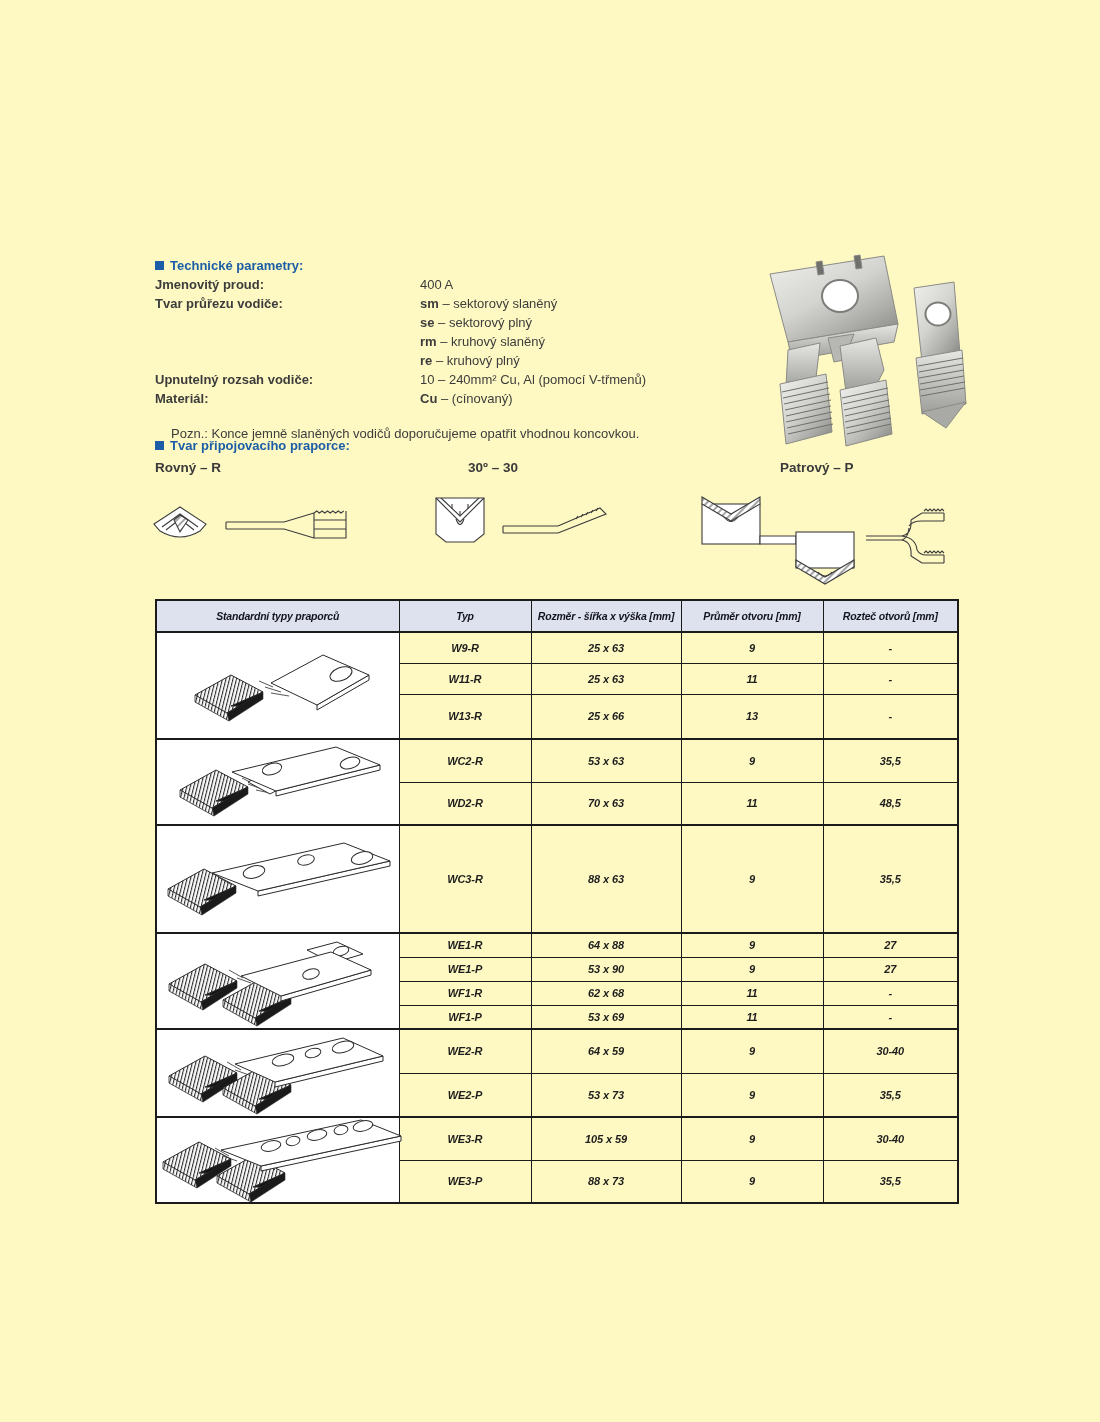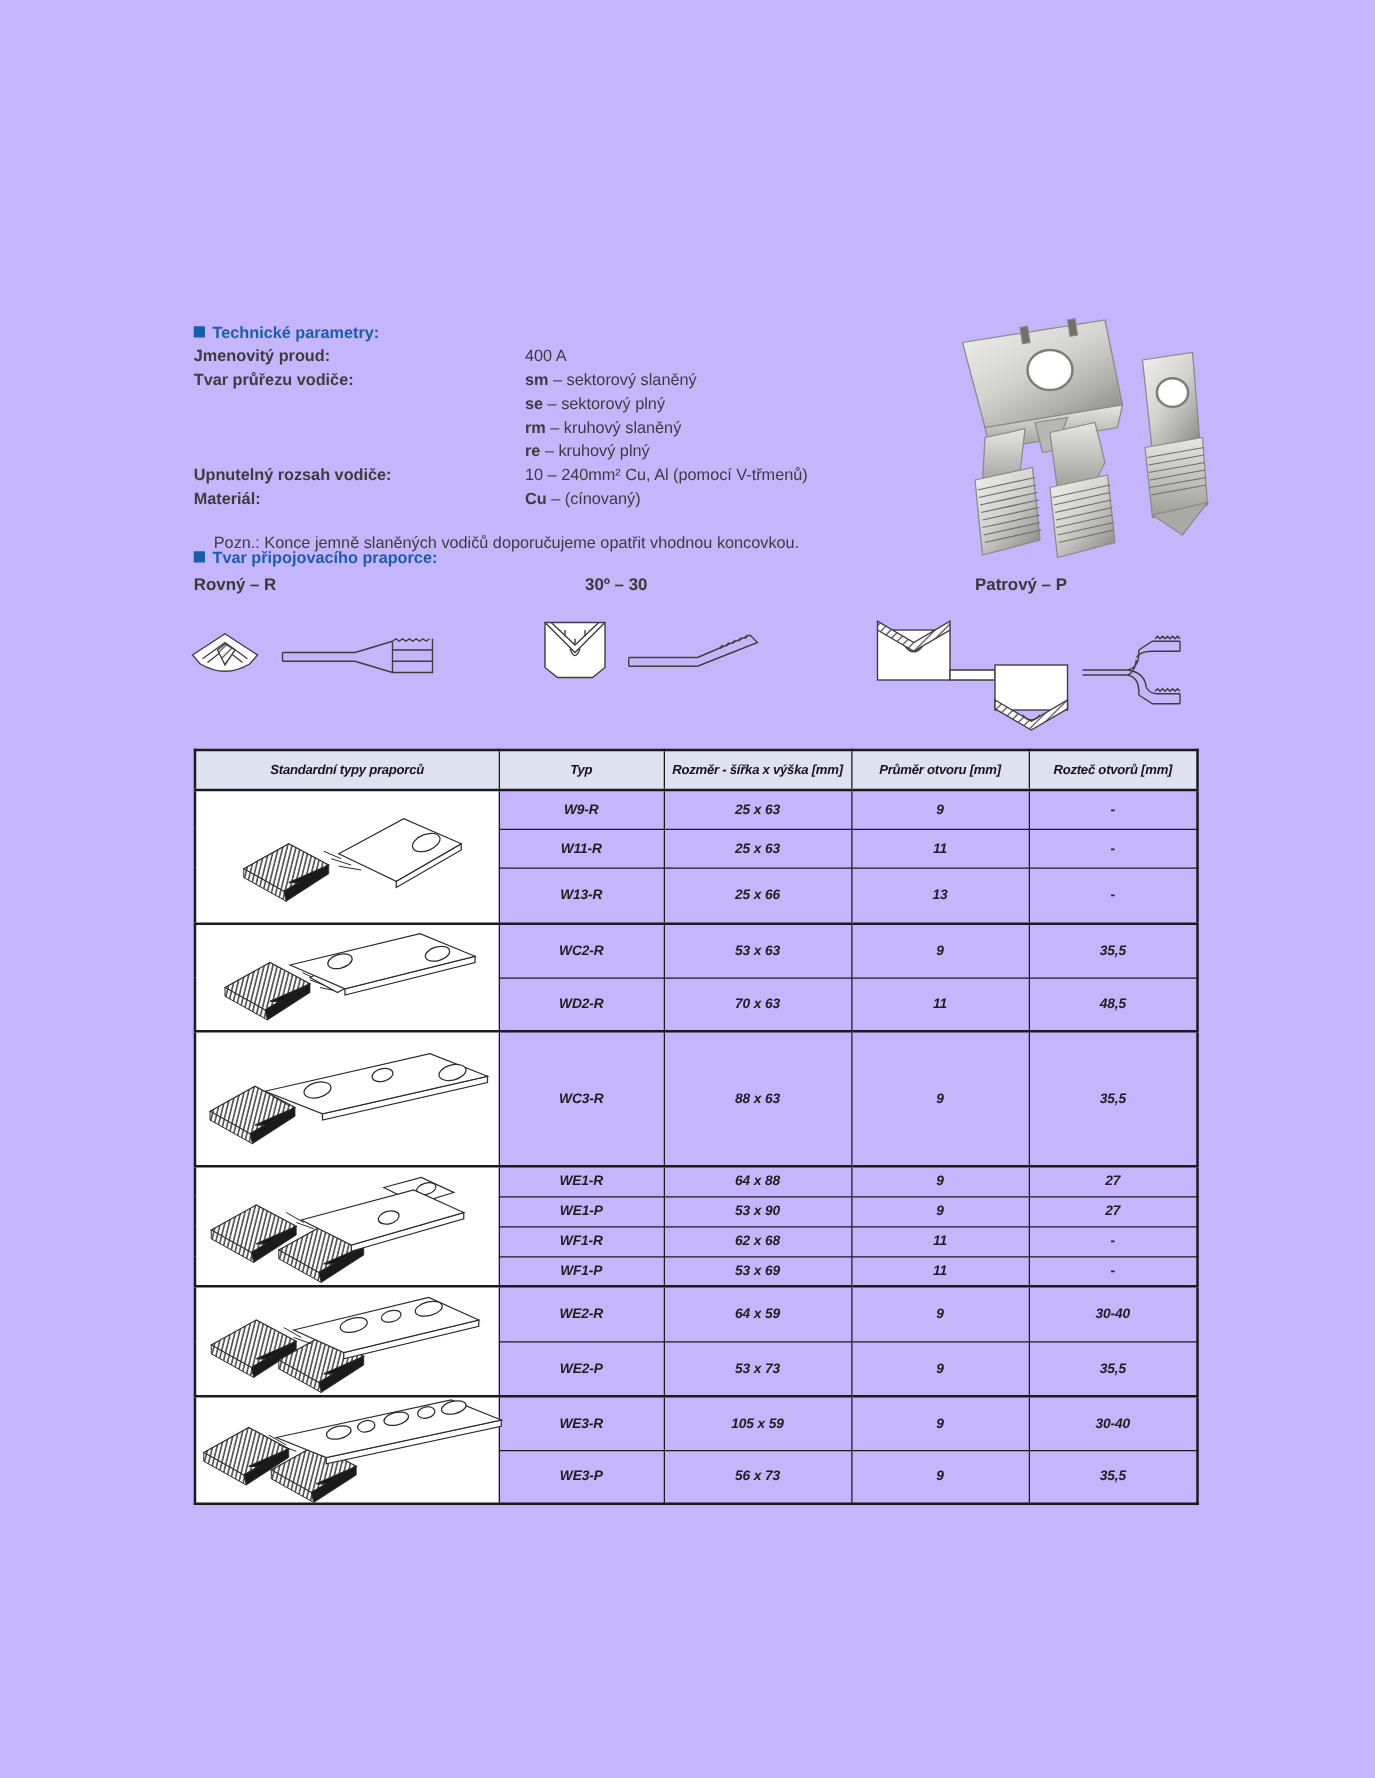--- a/index.html
+++ b/index.html
@@ -1,16 +1,16 @@
 <!DOCTYPE html>
 <html><head>
 <meta charset="utf-8">
 <style>
   html,body{margin:0;padding:0;background:#ffffff;}
-  .page{position:relative;width:1100px;height:1422px;background:#c4b5fd;overflow:hidden;
+  .page{position:relative;width:1100px;height:1422px;background:#fef9c3;overflow:hidden;
         font-family:"Liberation Sans","DejaVu Sans",sans-serif;color:#3c3c3c;}
   
   .tech{position:absolute;left:155px;top:256px;width:560px;font-size:13px;line-height:19px;}
   .sec-title{font-weight:bold;color:#1b5da7;font-size:13px;margin:0 0 0 0;}
   .bullet{display:inline-block;width:9px;height:9px;background:#1b5da7;margin-right:6px;}
   .t-row{display:flex;justify-content:flex-end;}
   .t-label{width:265px;font-weight:bold;flex:0 0 265px;}
   .t-vals{flex:1;}
   .t-val b{font-weight:bold;}
   .note{margin:16px;font-size:13px;line-height:19px;}
@@ -360,20 +360,20 @@
       </g>
     </svg>
   </td>
           <td>WE3-R</td>
           <td>105 x 59</td>
           <td>9</td>
           <td>30-40</td>
         </tr>
         <tr style="height: 42px;">
           <td>WE3-P</td>
-          <td>56 x 73</td>
+          <td>88 x 73</td>
           <td>9</td>
           <td>35,5</td>
         </tr>
       </tbody>
     </table>
 
 </div>
 
 </body></html>

